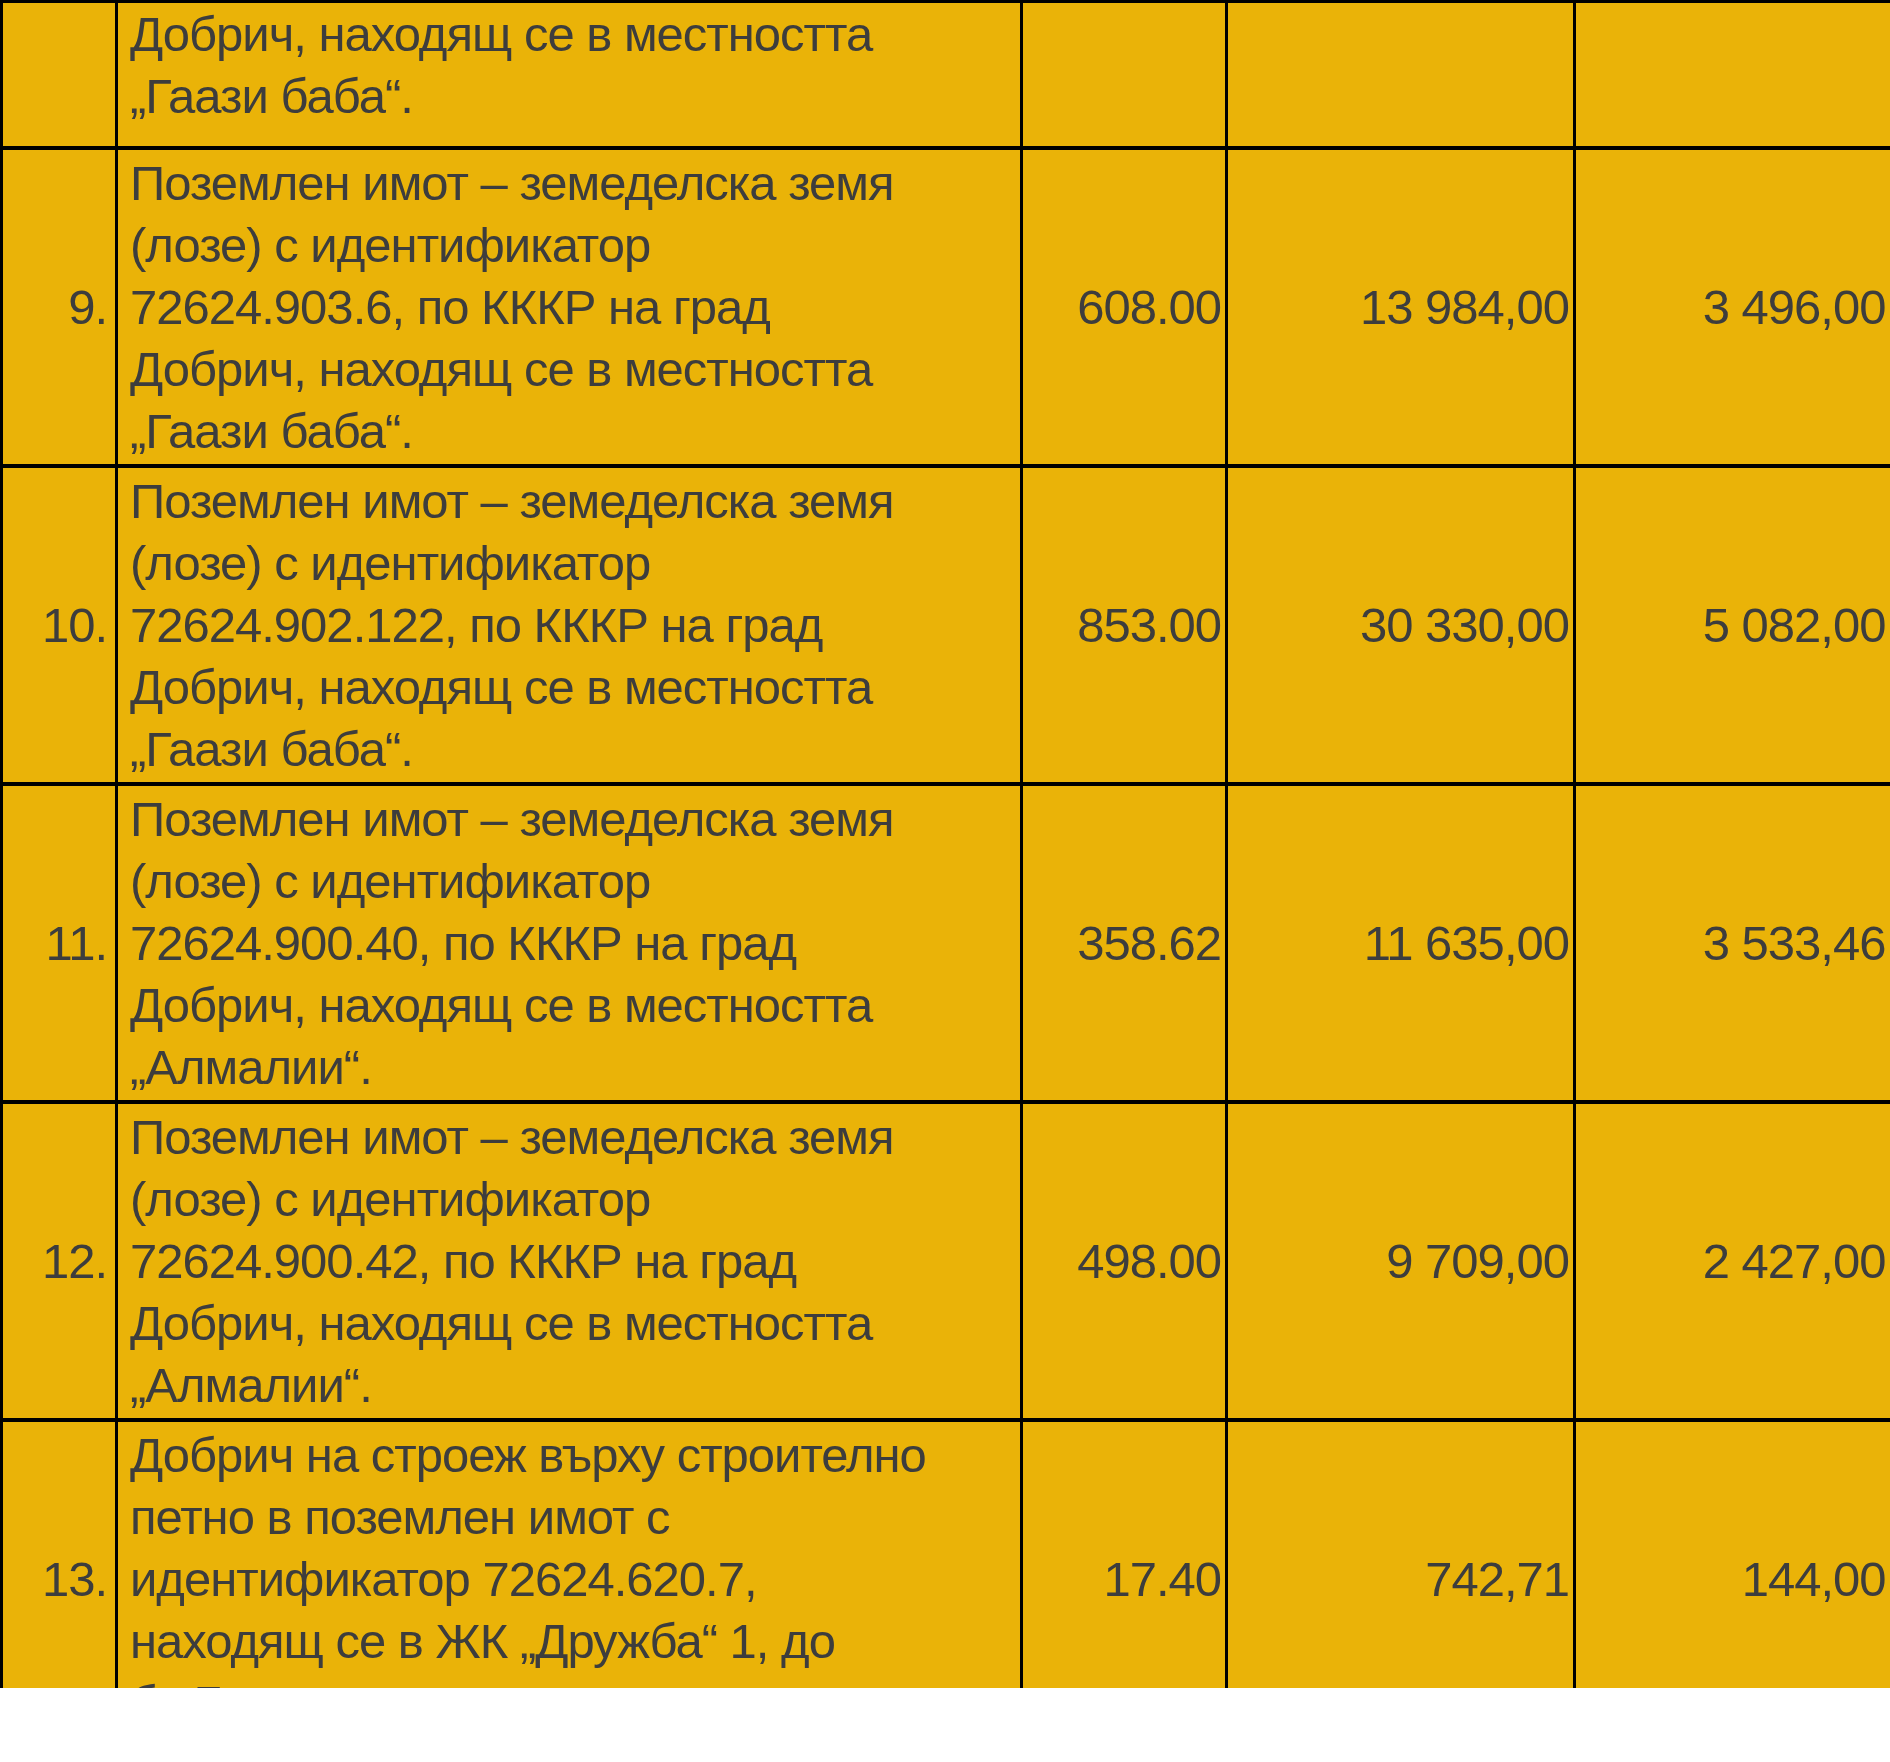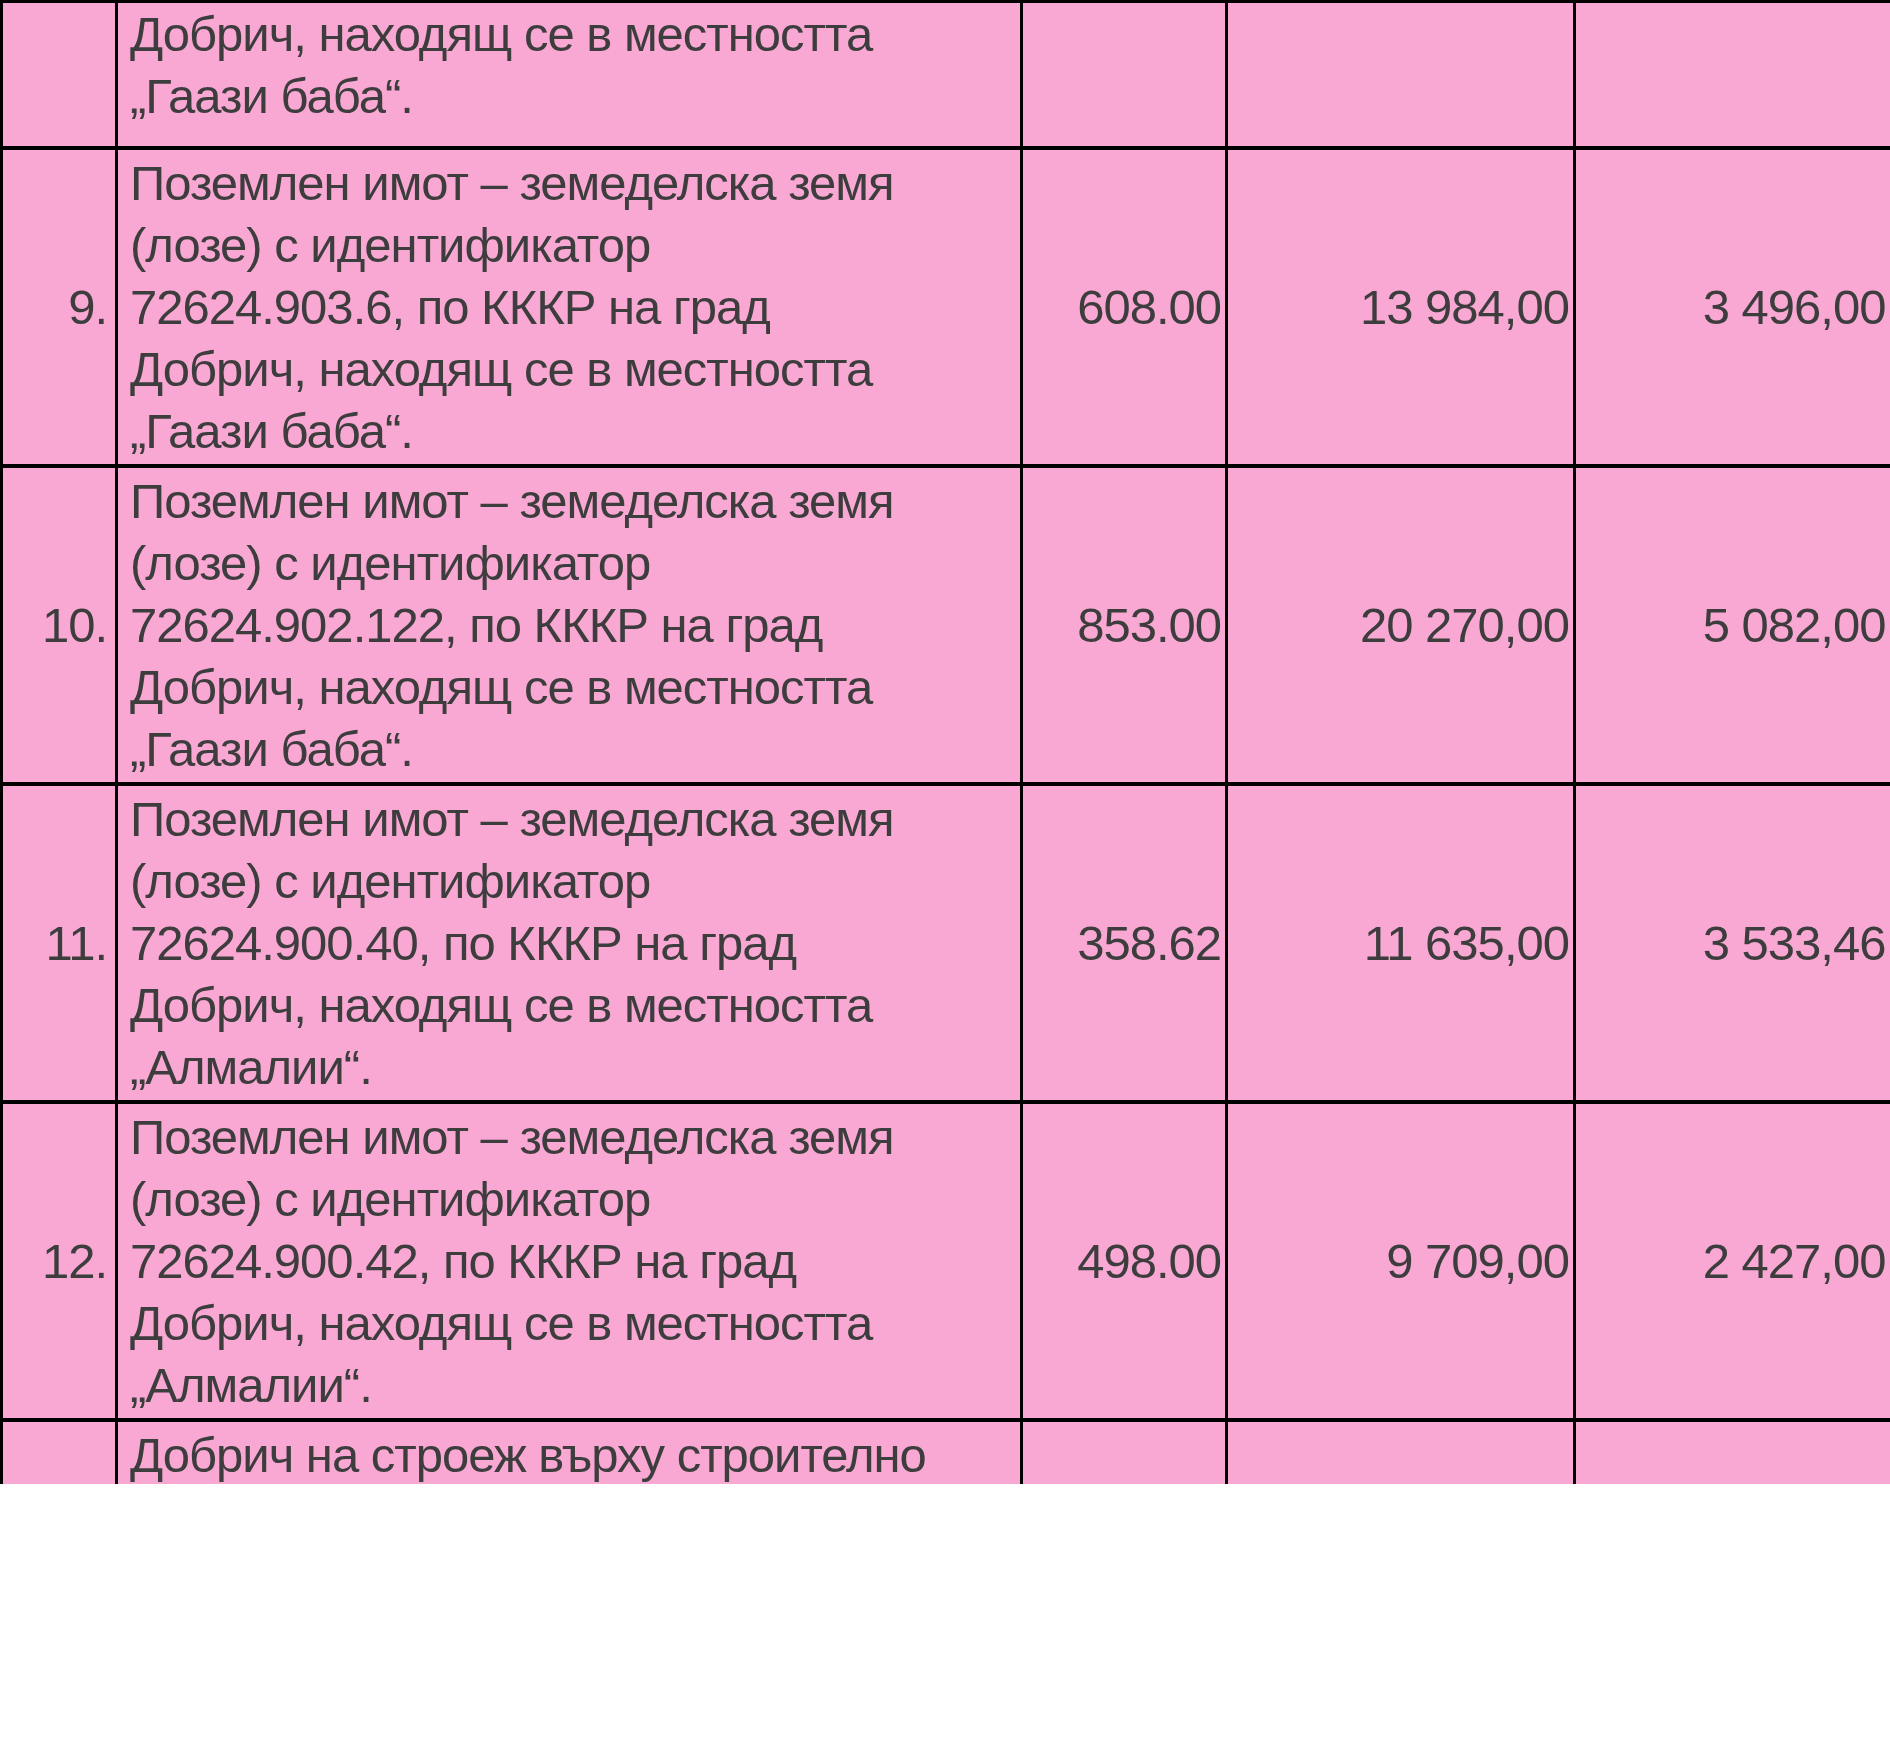--- a/index.html
+++ b/index.html
@@ -2,23 +2,23 @@
 <html lang="bg"><head>
 <meta charset="utf-8">
 <style>
   html, body {
     margin: 0;
     padding: 0;
     background: #ffffff;
   }
   .page {
     width: 1890px;
-    height: 1484px;
+    height: 1688px;
     overflow: hidden;
-    background: #f9a8d4;
+    background: #eab308;
   }
   table.doc-table {
     border-collapse: collapse;
     table-layout: fixed;
     width: 1890px;
     font-family: "Liberation Sans", "DejaVu Sans", sans-serif;
     color: #3d3d3d;
     font-size: 49px;
     letter-spacing: -1px;
   }
@@ -93,21 +93,21 @@
         <td class="cell-number">3 496,00</td>
       </tr>
       <tr class="row-full">
         <td class="cell-num">10.</td>
         <td class="cell-desc">Поземлен имот – земеделска земя
 (лозе) с идентификатор
 72624.902.122, по КККР на град
 Добрич, находящ се в местността
 „Гаази баба“.</td>
         <td class="cell-number">853.00</td>
-        <td class="cell-number">20 270,00</td>
+        <td class="cell-number">30 330,00</td>
         <td class="cell-number">5 082,00</td>
       </tr>
       <tr class="row-full">
         <td class="cell-num">11.</td>
         <td class="cell-desc">Поземлен имот – земеделска земя
 (лозе) с идентификатор
 72624.900.40, по КККР на град
 Добрич, находящ се в местността
 „Алмалии“.</td>
         <td class="cell-number">358.62</td>

